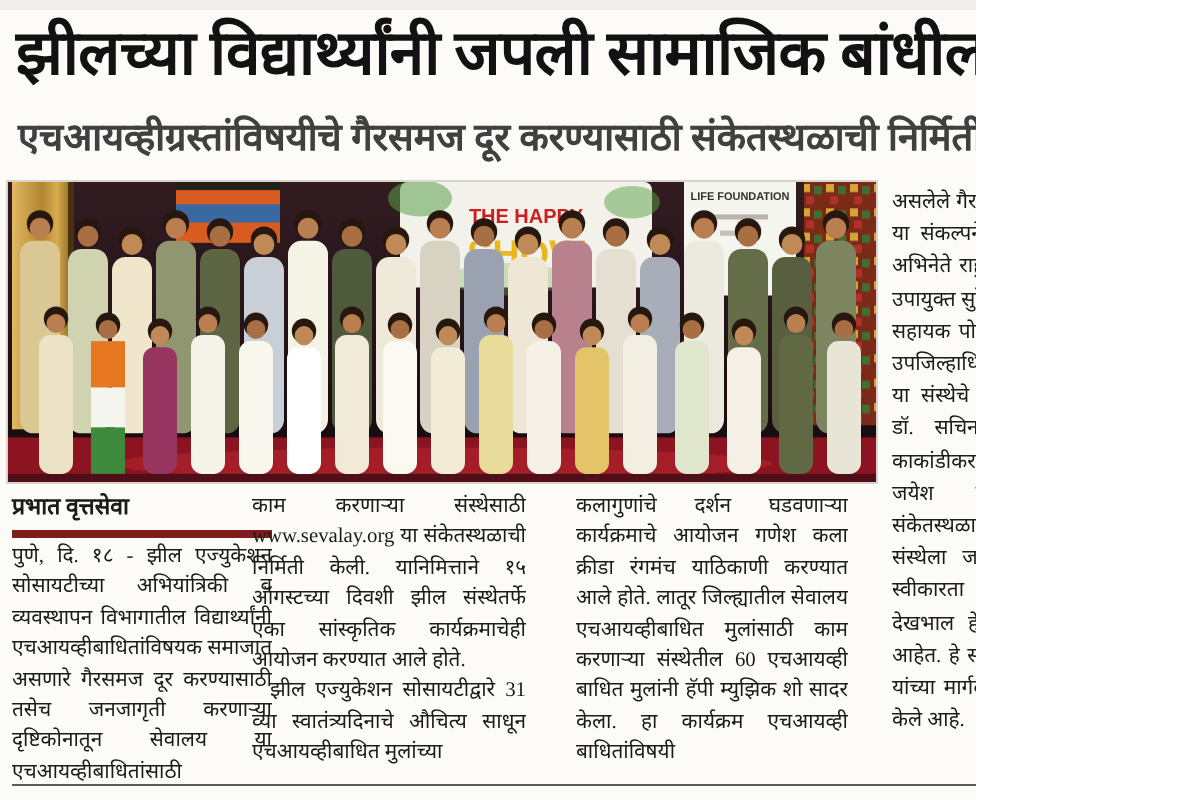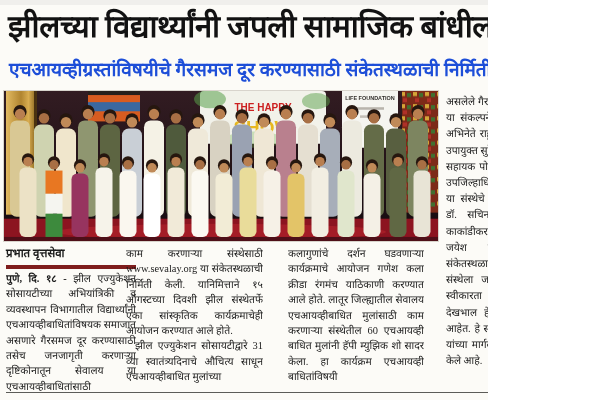--- a/index.html
+++ b/index.html
@@ -10,38 +10,38 @@
     color:#1b1b1b;
   }
   .topstrip{position:absolute;left:0;top:0;width:600px;height:5px;background:#f0efec;}
   .headline{
     position:absolute;left:8px;top:6px;width:586px;margin:0;
     font-size:31px;font-weight:800;line-height:1.35;color:#121212;
     white-space:nowrap;letter-spacing:-0.3px;
   }
   .subheadline{
     position:absolute;left:9px;top:57px;width:586px;margin:0;
-    font-size:19px;font-weight:600;line-height:1.4;color:#1d4ed8;
+    font-size:19px;font-weight:600;line-height:1.4;color:#404040;
     white-space:nowrap;
   }
   .photo{position:absolute;left:4px;top:91px;width:434px;height:150px;margin:0;
     box-shadow:0 0 0 1px #d8d4cc;}
   .photo svg{display:block;width:100%;height:100%;}
   .byline{
     position:absolute;left:6px;top:245px;width:130px;height:20px;
     font-size:11.5px;font-weight:700;border-bottom:4px solid #7f1d1d;
   }
   .col{position:absolute;font-size:10.4px;line-height:15.4px;text-align:justify;overflow:hidden;}
   .col p{margin:0;}
   .col p.indent{text-indent:9px;}
   .col1{left:6px;top:271px;width:130px;height:120px;}
   .col2{left:126px;top:246px;width:137px;height:145px;}
   .col3{left:288px;top:246px;width:136px;height:145px;}
   .col4{left:446px;top:94px;width:149px;height:297px;line-height:16.2px;font-family:Liberation Serif, serif;}
-  .dateline{font-weight:700;}
+  .dateline{font-weight:400;}
   .bottomrule{position:absolute;left:6px;top:392px;width:588px;border-top:1px solid #5c5c58;}
   .svgtext{font-family:"Liberation Sans","DejaVu Sans",sans-serif;}
 </style>
 </head>
 <body>
 
 <div class="page">
   <div class="topstrip"></div>
 
   <h1 class="headline">झीलच्या विद्यार्थ्यांनी जपली सामाजिक बांधीलकी</h1>

